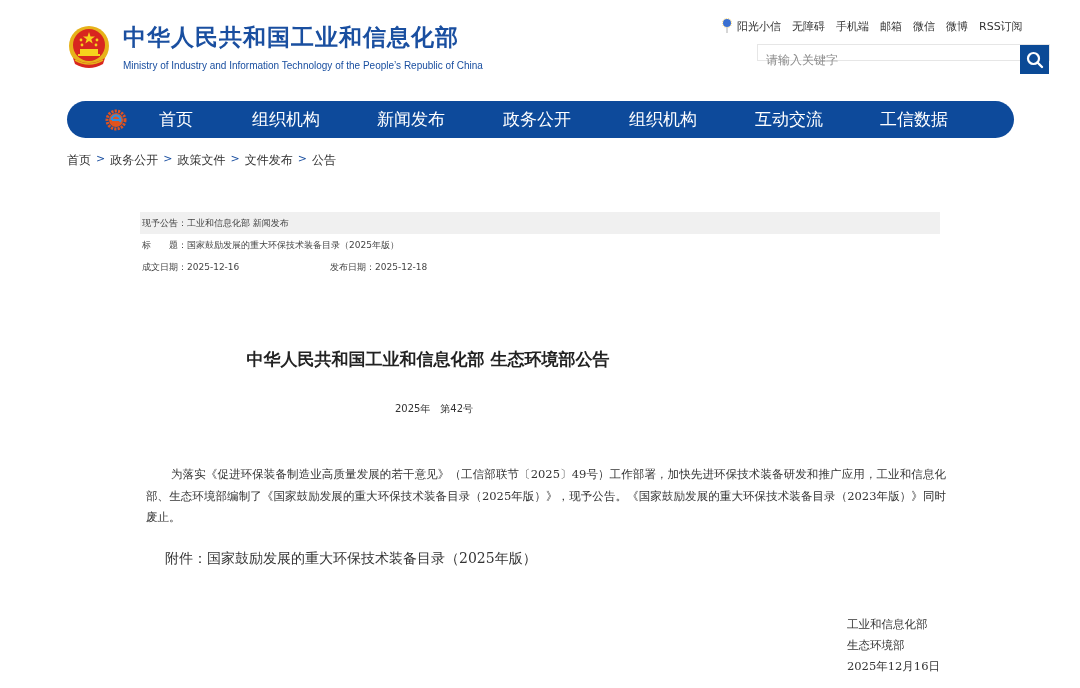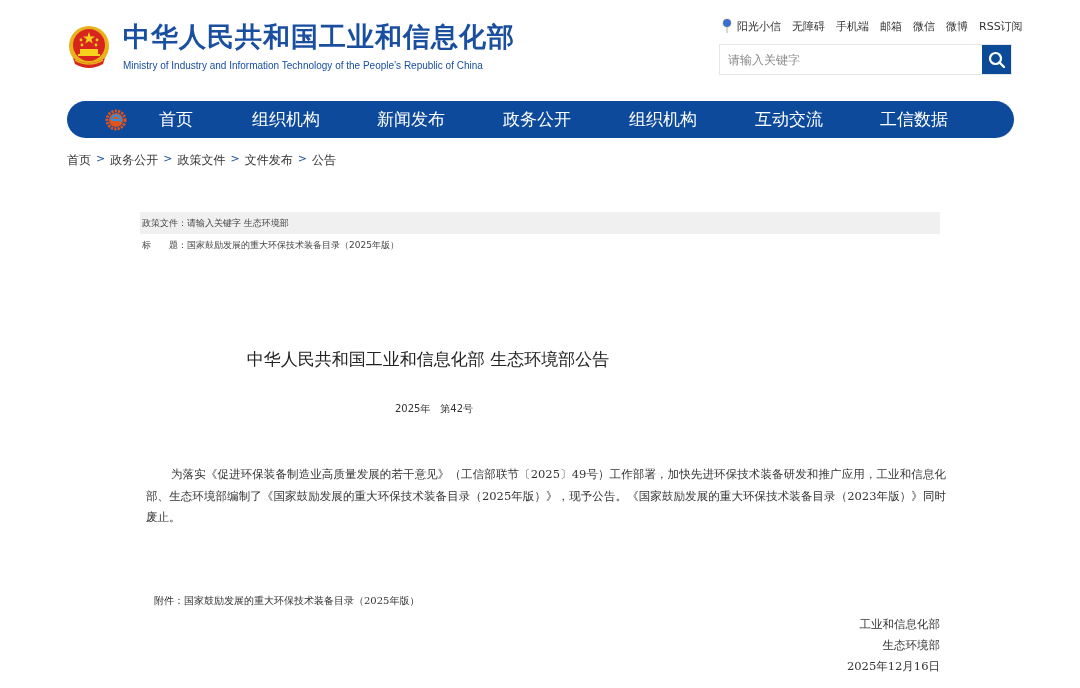--- a/index.html
+++ b/index.html
@@ -5,29 +5,29 @@
   * { box-sizing: border-box; margin: 0; padding: 0; }
   html, body { width: 1080px; height: 688px; overflow: hidden; background: #ffffff; }
   body { font-family: "DejaVu Sans", "Liberation Sans", sans-serif; color: #333; position: relative; }
 
   
   .header { position: absolute; left: 0; top: 0; width: 1080px; height: 95px; }
   .logo { position: absolute; left: 67px; top: 22px; display: flex; align-items: center; }
   .emblem { width: 44px; height: 48px; position: relative; }
   .emblem svg { width: 44px; height: 48px; display: block; }
   .logo-text { margin-left: 12px; }
-  .logo-cn { font-size: 27px; font-weight: bold; color: #1a4fa0; letter-spacing: 1px; line-height: 30px; white-space: nowrap; }
+  .logo-cn { font-size: 23px; font-weight: bold; color: #1a4fa0; letter-spacing: 1px; line-height: 30px; white-space: nowrap; }
   .logo-en { font-size: 10px; color: #1a4fa0; line-height: 14px; white-space: nowrap; margin-top: 7px; font-family: "Liberation Sans", sans-serif; }
 
   .toplinks { position: absolute; left: 722px; top: 18px; display: flex; align-items: center; font-size: 11px; color: #333; white-space: nowrap; }
   .toplinks .tl { margin-right: 11px; cursor: pointer; text-align: right; }
   .toplinks .tl:last-child { margin-right: 0; }
   .sun-icon { width: 10px; height: 16px; margin-right: 5px; display: inline-block; }
 
-  .search { position: absolute; left: 719px; top: 44px; width: 293px; height: 31px; border: 1px solid #e6e6e6; background: #fff; }
+  .search { position: absolute; left: 757px; top: 44px; width: 293px; height: 17px; border: 1px solid #e6e6e6; background: #fff; }
   .search input { position: absolute; left: 0; top: 0; width: 262px; height: 29px; border: none; outline: none; padding-left: 8px; font-size: 12px; color: #333; background: transparent; font-family: "DejaVu Sans", sans-serif; }
   .search input::placeholder { color: #8a8a8a; }
   .search-btn { position: absolute; right: 0; top: 0; width: 29px; height: 29px; background: #0b4a96; display: flex; align-items: center; justify-content: center; cursor: pointer; }
 
   
   .nav { position: absolute; left: 67px; top: 101px; width: 947px; height: 37px; background: #0d4a9b; border-radius: 19px; display: flex; align-items: center; }
   .nav-icon { position: absolute; left: 38px; top: 8px; width: 22px; height: 22px; }
   .nav-item { position: absolute; top: 0; height: 37px; line-height: 37px; font-size: 17px; color: #fff; cursor: pointer; white-space: nowrap; }
 
   
@@ -36,29 +36,29 @@
   .breadcrumb .crumb { cursor: pointer; }
 
   
   .meta { position: absolute; left: 140px; top: 212px; width: 800px; }
   .meta-row { height: 22px; display: flex; align-items: center; font-size: 9px; color: #444; position: relative; white-space: nowrap; }
   .meta-row.shade { background: #f0f0f0; }
   .meta-cell { position: absolute; top: 0; height: 22px; line-height: 22px; }
   .meta-cell .lbl { color: #444; }
 
   
-  .title { position: absolute; left: 0; top: 348px; width: 856px; text-align: center; font-size: 17px; font-weight: normal; color: #222; white-space: nowrap; }
+  .title { position: absolute; left: 0; top: 348px; width: 856px; text-align: center; font-size: 17px; font-weight: bold; color: #222; white-space: nowrap; }
   .docno { position: absolute; left: 0; top: 402px; width: 868px; text-align: center; font-size: 10px; color: #333; white-space: nowrap; }
   .docno span { margin: 0 5px; }
 
   .body { position: absolute; left: 146px; top: 464px; width: 800px; font-size: 11.5px; color: #333; line-height: 21.5px; font-family: "DejaVu Serif", "Liberation Serif", serif; }
   .body p { text-indent: 25px; text-align: justify; }
-  .attach { position: absolute; left: 154px; top: 550px; font-size: 10px; color: #333; white-space: nowrap; font-family: "DejaVu Serif", "Liberation Serif", serif; margin-top: 44px; }
+  .attach { position: absolute; left: 165px; top: 550px; font-size: 14px; color: #333; white-space: nowrap; font-family: "DejaVu Serif", "Liberation Serif", serif; }
 
-  .sign { position: absolute; right: 140px; top: 614px; text-align: right; font-size: 11.5px; color: #333; line-height: 21px; font-family: "DejaVu Serif", "Liberation Serif", serif; white-space: nowrap; }
+  .sign { position: absolute; right: 140px; top: 614px; font-size: 11.5px; color: #333; line-height: 21px; font-family: "DejaVu Serif", "Liberation Serif", serif; white-space: nowrap; }
 </style>
 </head>
 <body>
 
 <div class="header">
   <div class="logo">
     <div class="emblem">
       <svg viewBox="0 0 44 48">
         <circle cx="22" cy="22" r="20" fill="#e7b21a"></circle>
         <circle cx="22" cy="21" r="16" fill="#d8261f"></circle>
@@ -129,26 +129,34 @@
   <span class="crumb">政策文件</span>
   <span class="sep">&gt;</span>
   <span class="crumb">文件发布</span>
   <span class="sep">&gt;</span>
   <span class="crumb">公告</span>
 </div>
 
 <div class="meta">
   <div class="meta-row shade">
     <span class="meta-cell" style="left:2px">
-      <span class="lbl">政策文件：</span><span>请输入关键字 生态环境部</span>
+      <span class="lbl">现予公告：</span><span>工业和信息化部 新闻发布</span>
     </span>
   </div>
   <div class="meta-row">
     <span class="meta-cell" style="left:2px">
       <span class="lbl">标　　题：</span><span>国家鼓励发展的重大环保技术装备目录（2025年版）</span>
+    </span>
+  </div>
+  <div class="meta-row">
+    <span class="meta-cell" style="left:2px">
+      <span class="lbl">成文日期：</span><span>2025-12-16</span>
+    </span>
+    <span class="meta-cell" style="left:190px">
+      <span class="lbl">发布日期：</span><span>2025-12-18</span>
     </span>
   </div>
 </div>
 
 <div class="title">中华人民共和国工业和信息化部 生态环境部公告</div>
 <div class="docno">
   <span>2025年</span><span>第42号</span>
 </div>
 
 <div class="body">

